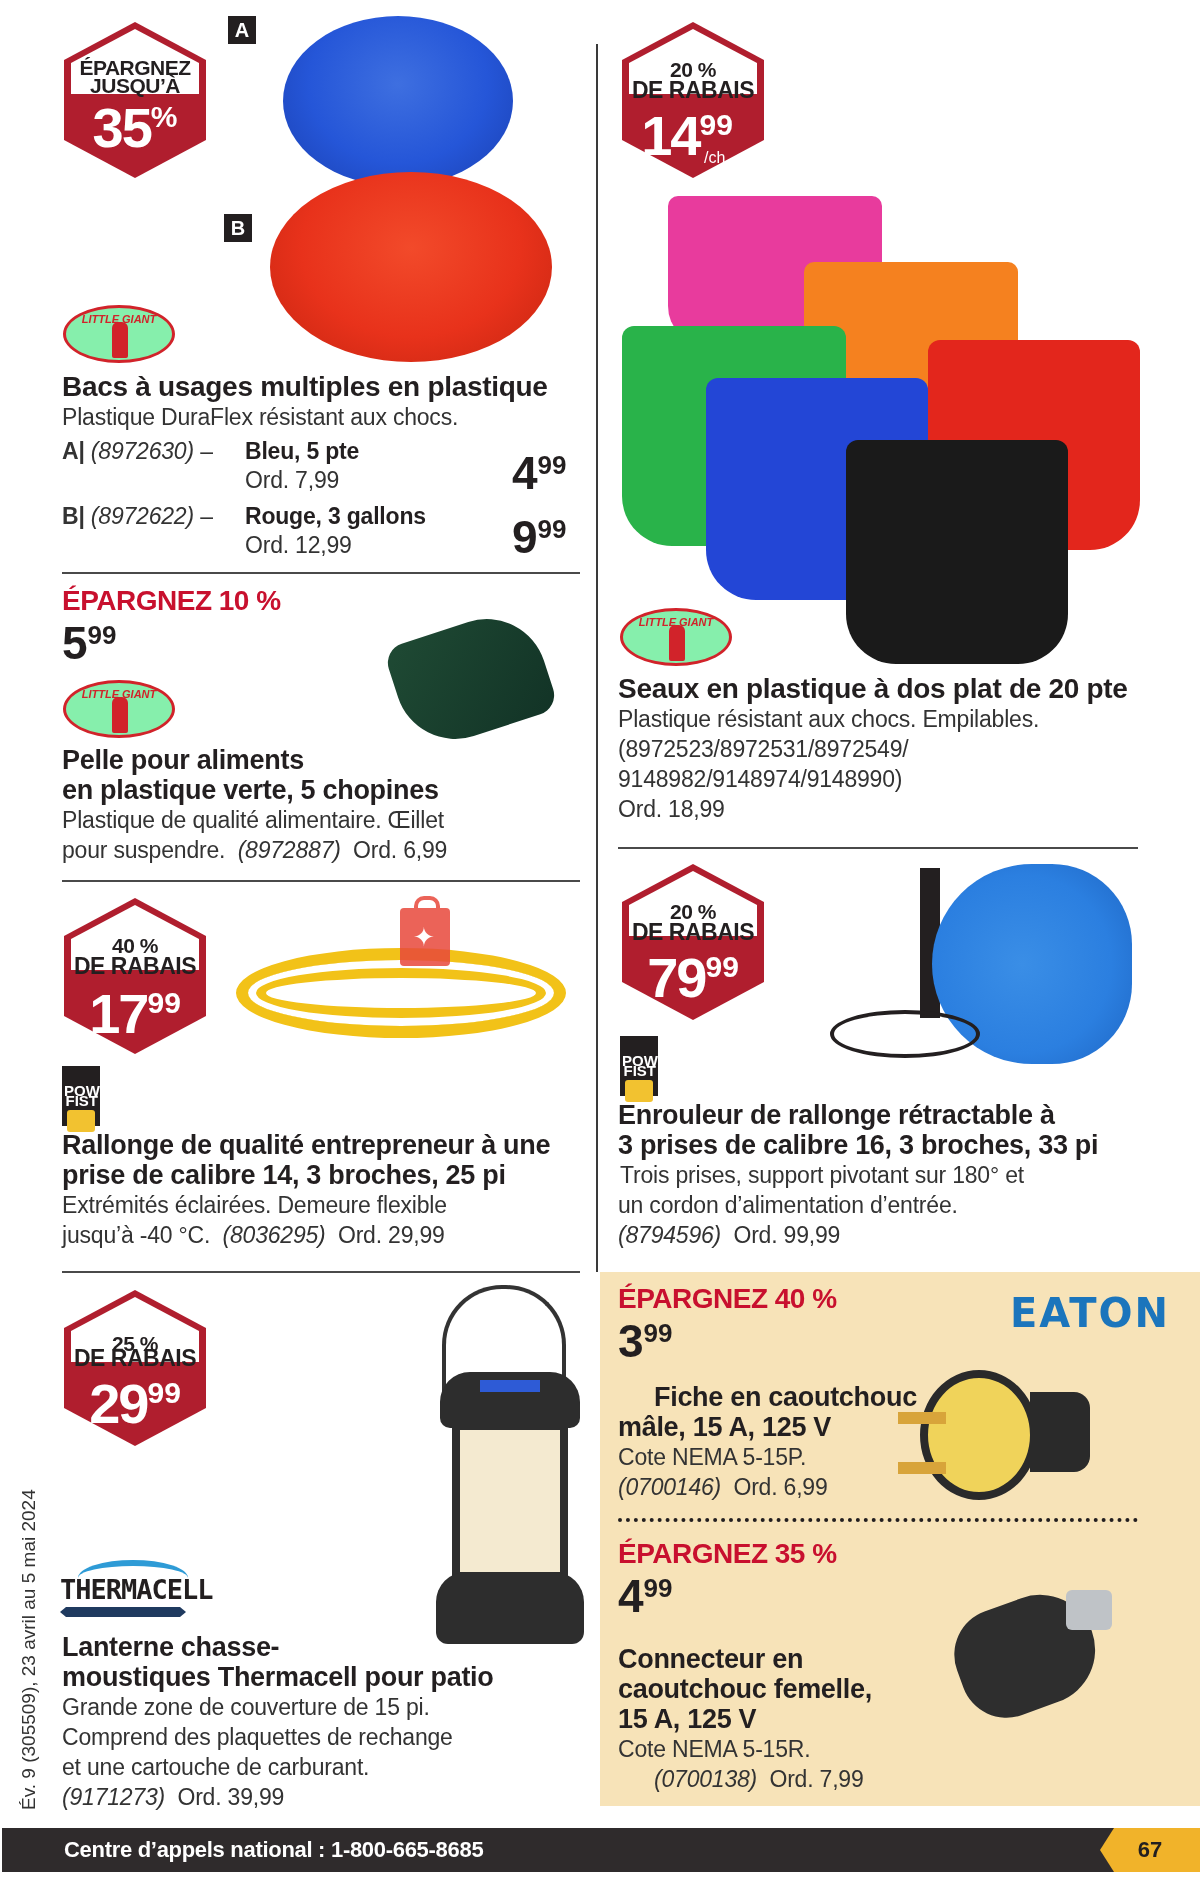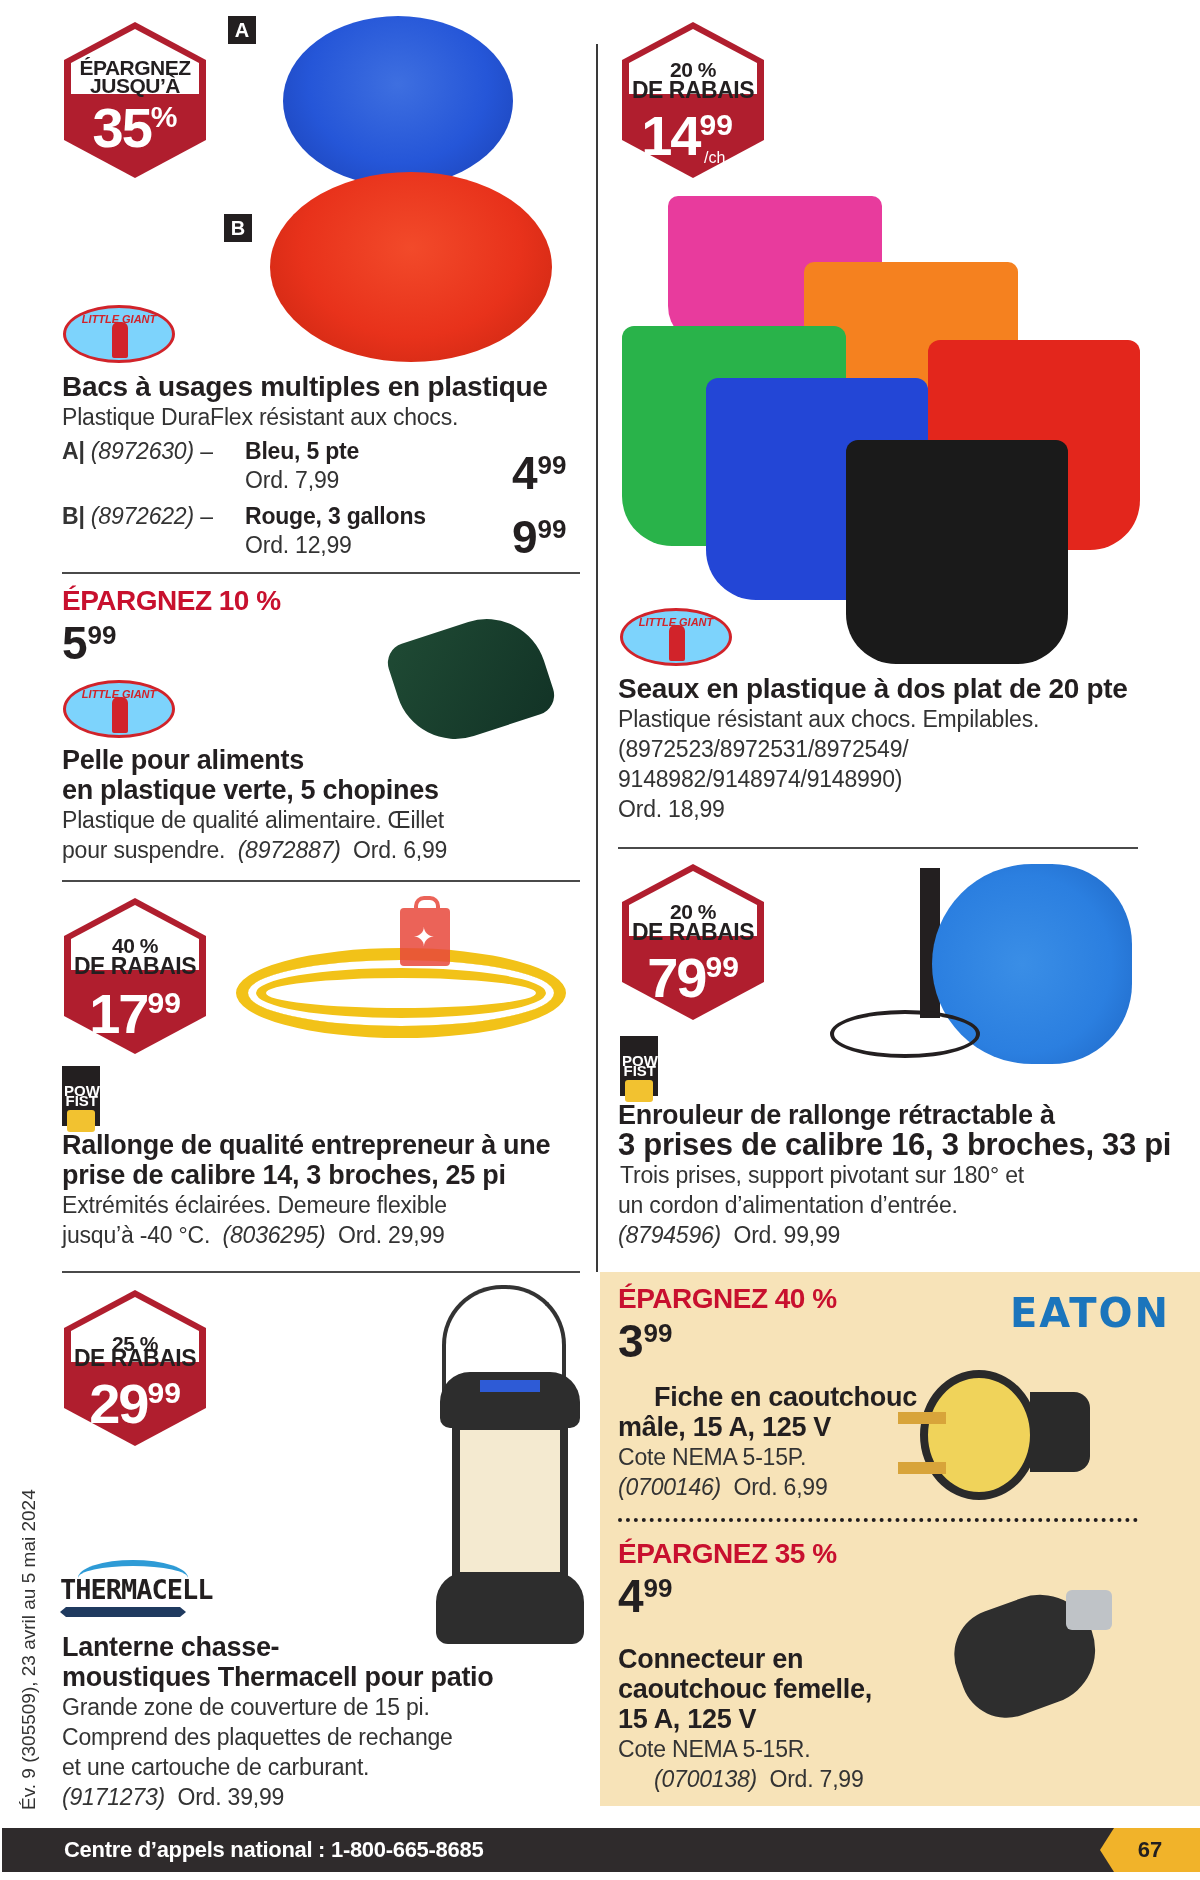--- a/index.html
+++ b/index.html
@@ -20,21 +20,21 @@
   .hex svg { position: absolute; left: 0; top: 0; }
   .hex .top-txt { position: absolute; left: 0; width: 150px; text-align: center; font-weight: bold; color: #231f20; font-size: 21px; line-height: 20px; letter-spacing: -0.5px; }
   .hex .pr { position: absolute; left: 0; width: 150px; text-align: center; color: #fff; font-weight: bold; line-height: 1; }
   .hex .pr .big { font-size: 56px; letter-spacing: -2px; }
   .hex .pr .cents { font-size: 30px; vertical-align: top; position: relative; top: 2px; }
   .hex .pr .unit { font-size: 16px; font-weight: normal; position: absolute; }
 
   
   .tub { position: absolute; border-radius: 50%; }
   .label-box { position: absolute; width: 28px; height: 28px; background: #231f20; color: #fff; font-weight: bold; font-size: 20px; text-align: center; line-height: 28px; }
-  .lg-logo { position: absolute; width: 112px; height: 58px; border: 3px solid #d1232a; border-radius: 50%; background: #7dd3fc; }
+  .lg-logo { position: absolute; width: 112px; height: 58px; border: 3px solid #d1232a; border-radius: 50%; background: #86efac; }
   .lg-logo .txt { position: absolute; top: 5px; left: 0; width: 100%; text-align: center; font-size: 11px; font-weight: bold; color: #d1232a; font-style: italic; }
   .lg-logo .man { position: absolute; left: 46px; top: 14px; width: 16px; height: 36px; background: #d1232a; border-radius: 6px 6px 2px 2px; }
   .pf-logo { position: absolute; width: 38px; height: 60px; background: #231f20; border: 2px solid #231f20; }
   .pf-logo .t { color: #fff; font-size: 15px; font-weight: bold; text-align: right; line-height: 10px; margin-top: 18px; }
   .pf-logo .f { margin: 4px auto 0; width: 28px; height: 22px; background: #f2c230; border-radius: 3px; }
 
   .yellow-box { position: absolute; left: 600px; top: 1272px; width: 600px; height: 534px; background: #f7e3b8; }
   .dots { position: absolute; height: 0; border-top: 4px dotted #231f20; }
 
   .footer { position: absolute; left: 2px; top: 1828px; width: 1198px; height: 44px; background: #2f2b2c; }
@@ -177,21 +177,21 @@
     <div class="pr" style="top:88px;"><span class="big">79</span><span class="cents">99</span></div>
   </div>
   <div class="abs" style="left:920px; top:868px; width:20px; height:150px; background:#231f20;"></div>
   <div class="abs" style="left:932px; top:864px; width:200px; height:200px; background:radial-gradient(circle at 45% 50%, #3a8ee6 0%, #2b7fe0 60%, #1e66c4 100%); border-radius:50% 40% 40% 50%;"></div>
   <div class="abs" style="left:830px; top:1010px; width:150px; height:48px; border:4px solid #231f20; border-radius:50%;"></div>
   <div class="pf-logo" style="left:620px; top:1036px;">
       <div class="t">POWER<br>FIST</div>
       <div class="f"></div>
     </div>
   <div class="abs title" style="left:618px; top:1100px; font-size:27px;">Enrouleur de rallonge rétractable à</div>
-  <div class="abs title" style="left:618px; top:1130px; font-size:31px;">3 prises de calibre 16, 3 broches, 33 pi</div>
+  <div class="abs title" style="left:618px; top:1130px; font-size:27px;">3 prises de calibre 16, 3 broches, 33 pi</div>
   <div class="abs desc" style="left:584px; top:1161px;margin-left:36px;">Trois prises, support pivotant sur 180° et</div>
   <div class="abs desc" style="left:618px; top:1191px;">un cordon d’alimentation d’entrée.</div>
   <div class="abs desc" style="left:618px; top:1221px;"><i>(8794596)</i>&nbsp; <span>Ord. 99,99</span></div>
 </section>
 
 <div class="watermark">
   <div class="bag">
       <span class="leaf">✦</span>
     </div>
 </div>

